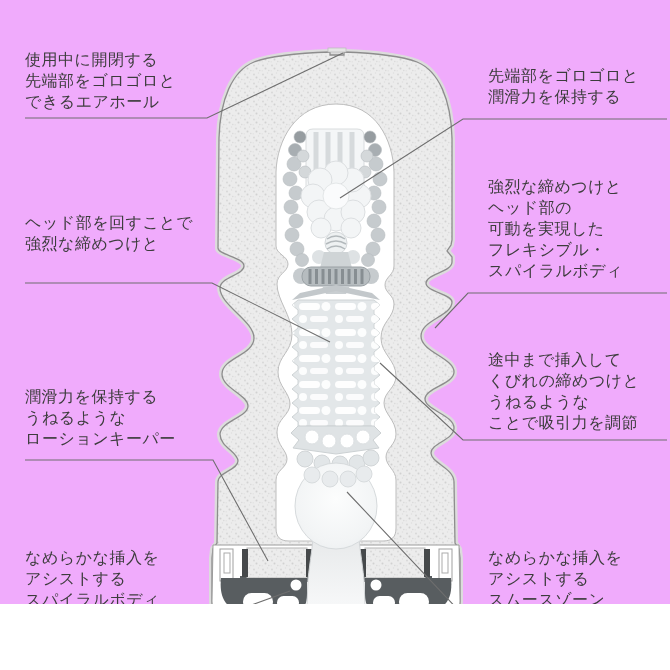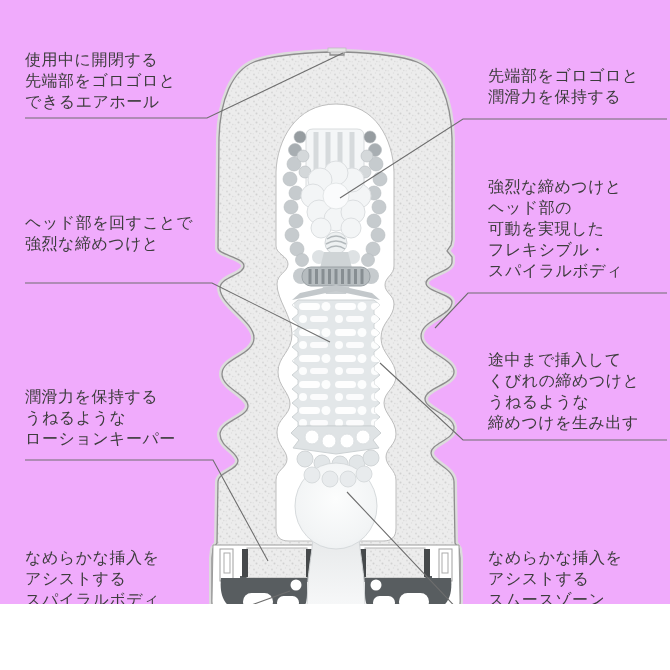--- a/index.html
+++ b/index.html
@@ -252,21 +252,21 @@
   <div>ヘッド部の</div>
   <div>可動を実現した</div>
   <div>フレキシブル・</div>
   <div>スパイラルボディ</div>
 </div>
 
 <div class="label" style="left:488px;top:349px">
   <div>途中まで挿入して</div>
   <div>くびれの締めつけと</div>
   <div>うねるような</div>
-  <div>締めつけを生み出す</div>
+  <div>ことで吸引力を調節</div>
 </div>
 
 <div class="label" style="left:25px;top:386px">
   <div>潤滑力を保持する</div>
   <div>うねるような</div>
   <div>ローションキーパー</div>
 </div>
 
 <div class="label" style="left:25px;top:547px">
   <div>なめらかな挿入を</div>

